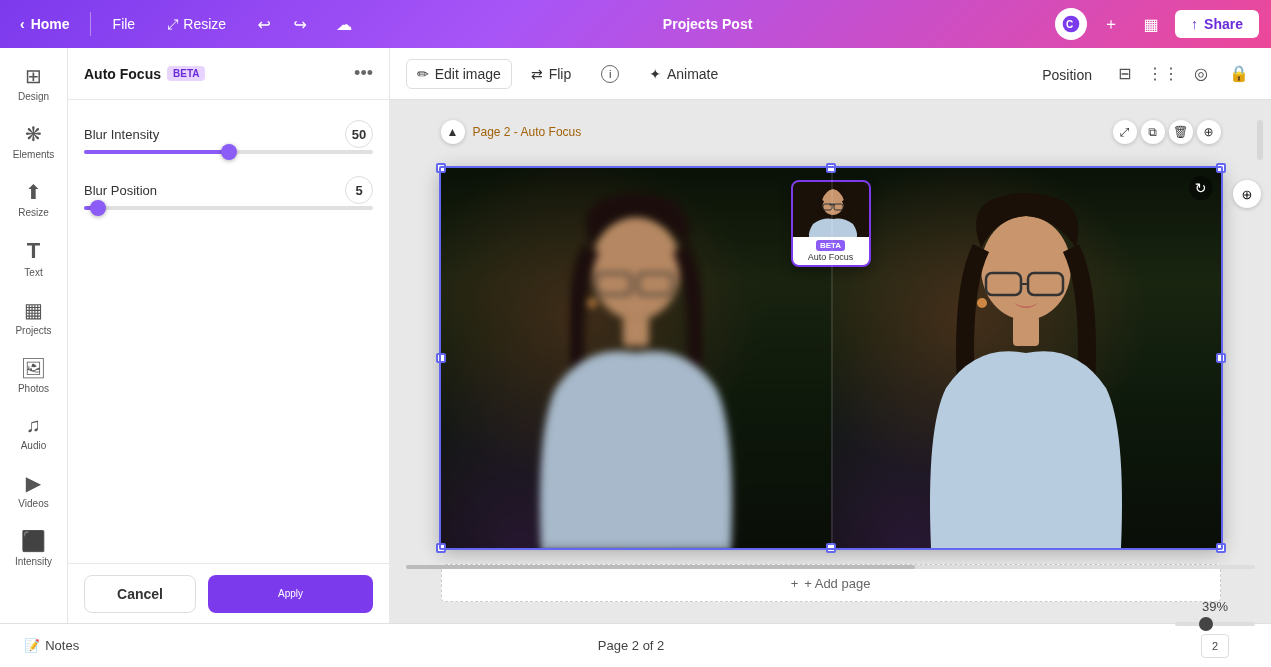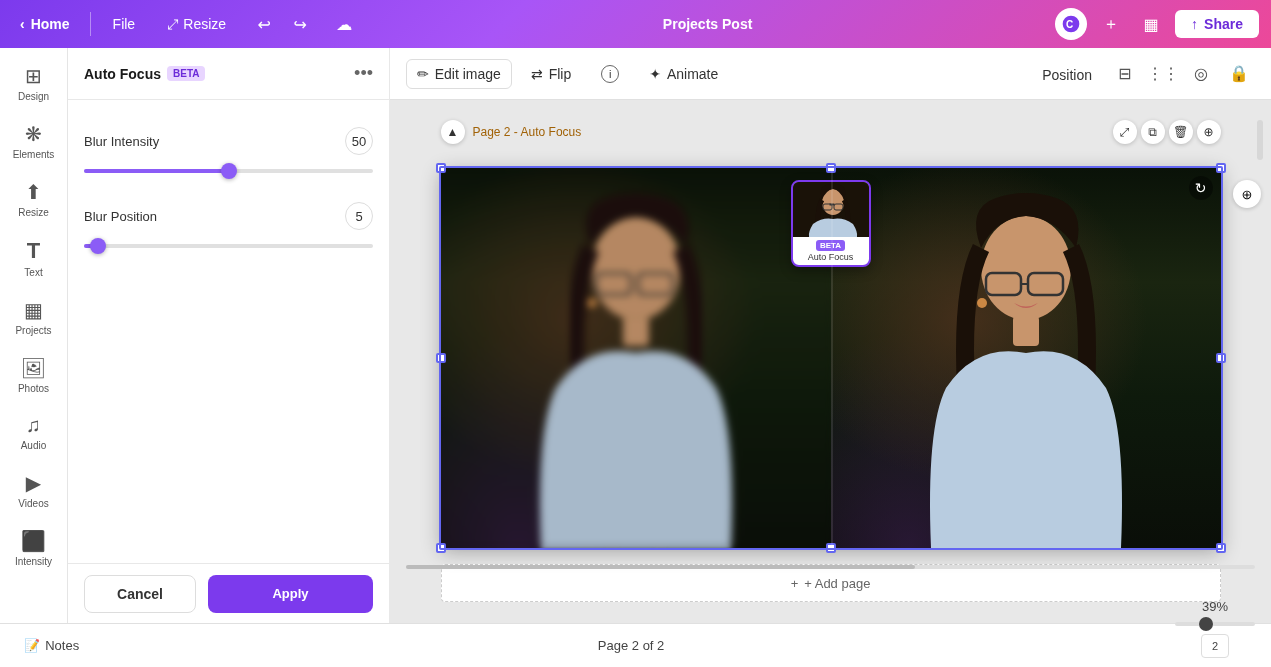--- a/index.html
+++ b/index.html
@@ -81,27 +81,27 @@
     .beta-badge {
       background: #e8d5ff; color: #6c2bd9;
       font-size: 10px; font-weight: 700; padding: 2px 6px; border-radius: 4px;
     }
     .more-btn { color: #666; cursor: pointer; font-size: 18px; }
 
     
     .panel-content { flex: 1; padding: 20px 16px; display: flex; flex-direction: column; gap: 20px; }
 
     
-    .slider-group { display: flex; flex-direction: column; gap: 12px; margin-top: 7px; }
+    .slider-group { display: flex; flex-direction: column; gap: 0; }
     .slider-label-row { display: flex; justify-content: space-between; align-items: center; }
     .slider-label { font-size: 13px; color: #333; font-weight: 500; }
     .slider-value {
       width: 28px; height: 28px; border: 1px solid #ddd; border-radius: 14px;
       font-size: 13px; text-align: center; color: #333;
-      display: flex; align-items: center; justify-content: center;
+      display: flex; align-items: center; justify-content: center; font-weight: bold;
     }
     .slider-track {
       height: 4px; background: #e0e0e0; border-radius: 2px;
       position: relative; margin: 2px 0;
     }
     .slider-fill {
       height: 100%; background: #8b5cf6; border-radius: 2px;
       position: absolute; left: 0; top: 0;
     }
     .slider-thumb {
@@ -115,21 +115,21 @@
       height: 60px; border-top: 1px solid #e8e8e8;
       display: flex; align-items: center; padding: 0 16px; gap: 12px;
     }
     .cancel-btn {
       flex: 1; height: 38px; border: 1px solid #ddd; border-radius: 8px;
       background: white; color: #333; font-size: 14px; font-weight: 600;
       cursor: pointer; display: flex; align-items: center; justify-content: center;
     }
     .apply-btn {
       flex: 1.5; height: 38px; border: none; border-radius: 8px;
-      background: #7c3aed; color: white; font-size: 13px; font-weight: 700;
+      background: #7c3aed; color: white; font-size: 10px; font-weight: 400;
       cursor: pointer; display: flex; align-items: center; justify-content: center;
     }
 
     
     .canvas-area {
       flex: 1; display: flex; flex-direction: column; background: #e8e8e8; overflow: hidden;
     }
 
     
     .canvas-toolbar {

